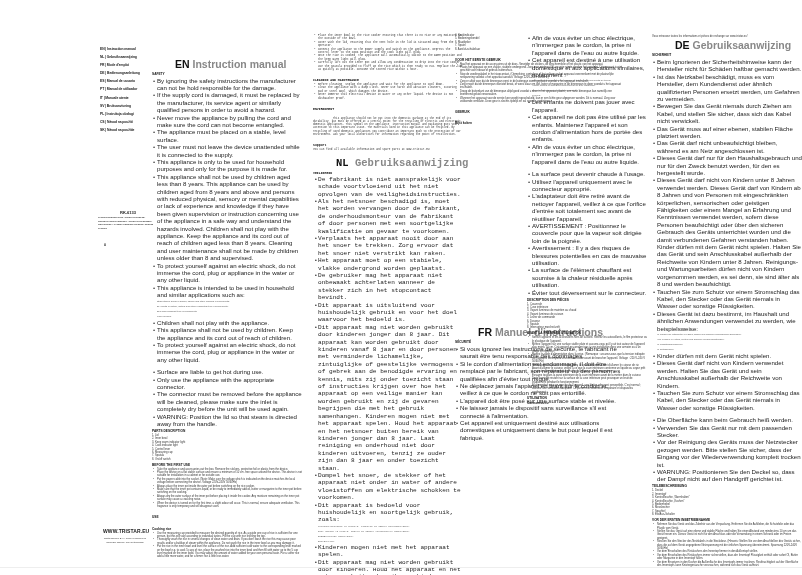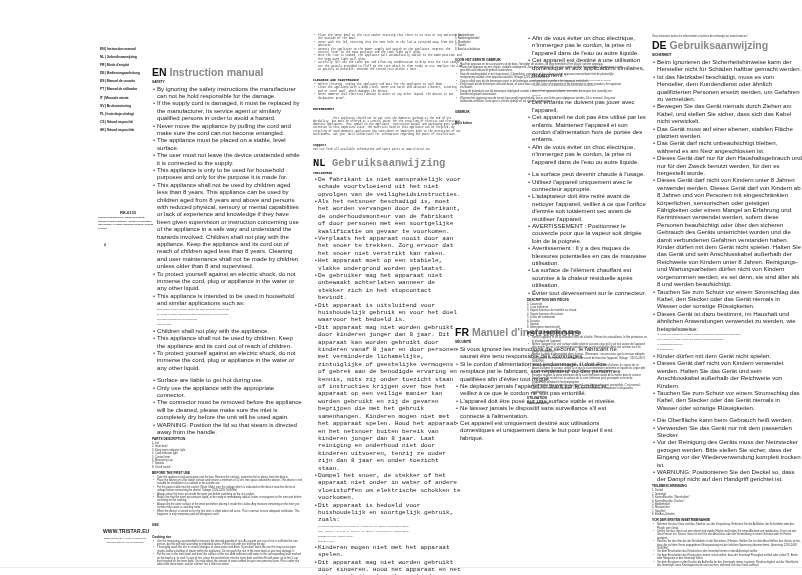--- a/index.html
+++ b/index.html
@@ -11,21 +11,21 @@
   .models-list { position:absolute; left:98px; top:216px; width:56px; font-size:2.3px; line-height:3.6px; font-weight:bold; color:#333; }
   .dot { position:absolute; left:104px; top:243px; font-size:3px; }
   .website { position:absolute; left:103px; top:528px; font-size:5px; font-weight:bold; letter-spacing:0.1px; }
   .address { position:absolute; left:96px; top:537px; font-size:2.4px; line-height:3.6px; text-align:center; width:58px; color:#333; }
   .col { position:absolute; top:0; }
   .col1 { left:152px; width:150px; }
   .col2 { left:313px; width:150px;font-family:Liberation Mono, monospace; }
   .col3 { left:455px; width:170px; }
   .col4 { left:652px; width:150px; }
   .h1 { font-size:10.5px; font-weight:bold; color:#888; margin:0; line-height:12px; white-space:nowrap; }
-  .h1 .code { color:#111; }
+  .h1 .code { color:#111;margin-left:23px; }
   .sec { font-size:3.2px; font-weight:bold; color:#111; margin-top:1.5px; margin-bottom:1px; text-transform:uppercase; }
   .big li { font-size:6.1px; line-height:7.4px; }
   ul { margin:0; padding:0 0 0 5px; list-style:none; }
   li { position:relative; }
   li::before { content:"•"; position:absolute; left:-4px; color:#444; }
   .small { font-size:2.7px; line-height:3.4px; color:#333; }
   .small li { font-size:2.7px; line-height:3.4px; }
   .sub li { font-size:2.4px; line-height:5px; color:#555; }
   .sub li::before { content:"-"; }
   .parts div { font-size:2.7px; line-height:3.4px; color:#333; }
@@ -54,21 +54,21 @@
   </div>
   <div class="model">RK-6133</div>
   <div class="models-list">PATENT DESCRIPTION / TRISTAR RK6133 / RK6133 PATENT PENDING / TRISTAR RK6133EU / REG MODEL / PATENT PENDING RK6133 / RK6133 PATENT</div>
   <div class="dot">A</div>
   <div class="website">WWW.TRISTAR.EU</div>
   <div class="address">
     <div>Tristar Europe B.V. | Jules Verneweg 87</div>
     <div>5015 BM Tilburg | The Netherlands</div>
   </div>
 
-  <div class="col col1" style="top:66px;">
+  <div class="col col1" style="top:58px;">
     <h1 class="h1"><span class="code">EN</span> <span>Instruction manual</span></h1>
     <div class="sec">SAFETY</div>
     <ul class="big">
       <li>By ignoring the safety instructions the manufacturer can not be hold responsible for the damage.</li>
       <li>If the supply cord is damaged, it must be replaced by the manufacturer, its service agent or similarly qualified persons in order to avoid a hazard.</li>
       <li>Never move the appliance by pulling the cord and make sure the cord can not become entangled.</li>
       <li>The appliance must be placed on a stable, level surface.</li>
       <li>The user must not leave the device unattended while it is connected to the supply.</li>
       <li>This appliance is only to be used for household purposes and only for the purpose it is made for.</li>
       <li>This appliance shall not be used by children aged less than 8 years. This appliance can be used by children aged from 8 years and above and persons with reduced physical, sensory or mental capabilities or lack of experience and knowledge if they have been given supervision or instruction concerning use of the appliance in a safe way and understand the hazards involved. Children shall not play with the appliance. Keep the appliance and its cord out of reach of children aged less than 8 years. Cleaning and user maintenance shall not be made by children unless older than 8 and supervised.</li>

